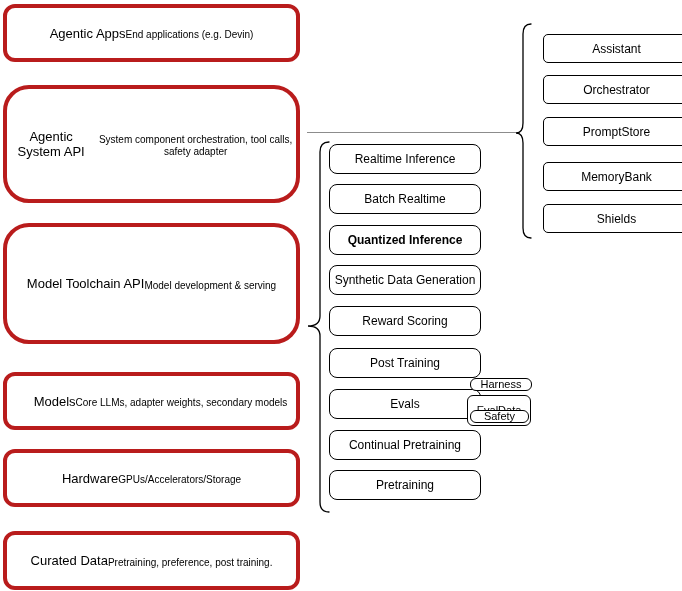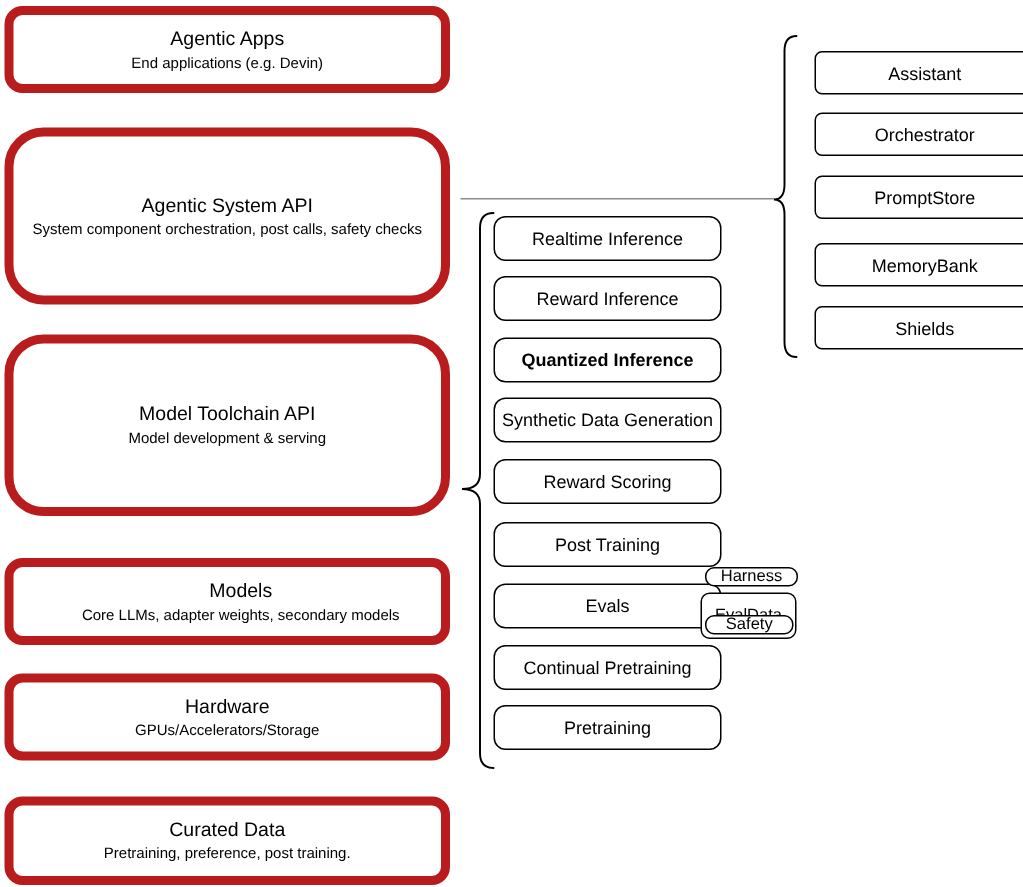--- a/index.html
+++ b/index.html
@@ -9,23 +9,22 @@
     height: 591px;
     background: #ffffff;
     font-family: "Liberation Sans", sans-serif;
     color: #000000;
     overflow: hidden;
   }
   .node {
     position: absolute;
     box-sizing: border-box;
     background: #ffffff;
-    border: 6px solid #b91c1c;
+    border: 4px solid #b91c1c;
     display: flex;
-    flex-direction: column;
     align-items: center;
     justify-content: center;
     text-align: center;
   }
   .node .title { font-size: 13px; line-height: 15px; }
   .node .subtitle { font-size: 10px; line-height: 12px; margin-top: 4px; }
   .lbox { left: 3px; width: 297px; }
   .r12 { border-radius: 12px; }
   .r26 { border-radius: 26px; }
   .item {
@@ -67,21 +66,21 @@
 
 <div class="canvas">
 
   <div class="node lbox r12" style="top:4px; height:58px;">
     <div class="title">Agentic Apps</div>
     <div class="subtitle">End applications (e.g. Devin)</div>
   </div>
 
   <div class="node lbox r26" style="top:85px; height:118px;align-items:center;">
     <div class="title">Agentic System API</div>
-    <div class="subtitle">System component orchestration, post calls, safety checks</div>
+    <div class="subtitle">System component orchestration, tool calls, safety adapter</div>
   </div>
 
   <div class="node lbox r26" style="top:223px; height:121px;">
     <div class="title">Model Toolchain API</div>
     <div class="subtitle">Model development &amp; serving</div>
   </div>
 
   <div class="node lbox r12" style="top:372px; height:58px;padding-left:18px;">
     <div class="title">Models</div>
     <div class="subtitle">Core LLMs, adapter weights, secondary models</div>
@@ -108,21 +107,21 @@
   <div class="brace" style="left:514px; top:22px;">
     <svg width="20" height="218" viewBox="0 0 20 218">
       <path d="M17 2 Q9 2 9 12 L9 101 Q9 111 2 111 Q9 111 9 121 L9 206 Q9 216 17 216" fill="none" stroke="#000000" stroke-width="1.3" stroke-linecap="round"></path>
     </svg>
   </div>
 
   <div class="item mid" style="top:144px;">
     <span>Realtime Inference</span>
   </div>
   <div class="item mid" style="top:184px;">
-    <span>Reward Inference</span>
+    <span>Batch Realtime</span>
   </div>
   <div class="item mid" style="top:225px;font-weight:bold;">
     <span>Quantized Inference</span>
   </div>
   <div class="item mid" style="top:265px;">
     <span>Synthetic Data Generation</span>
   </div>
   <div class="item mid" style="top:306px;">
     <span>Reward Scoring</span>
   </div>

